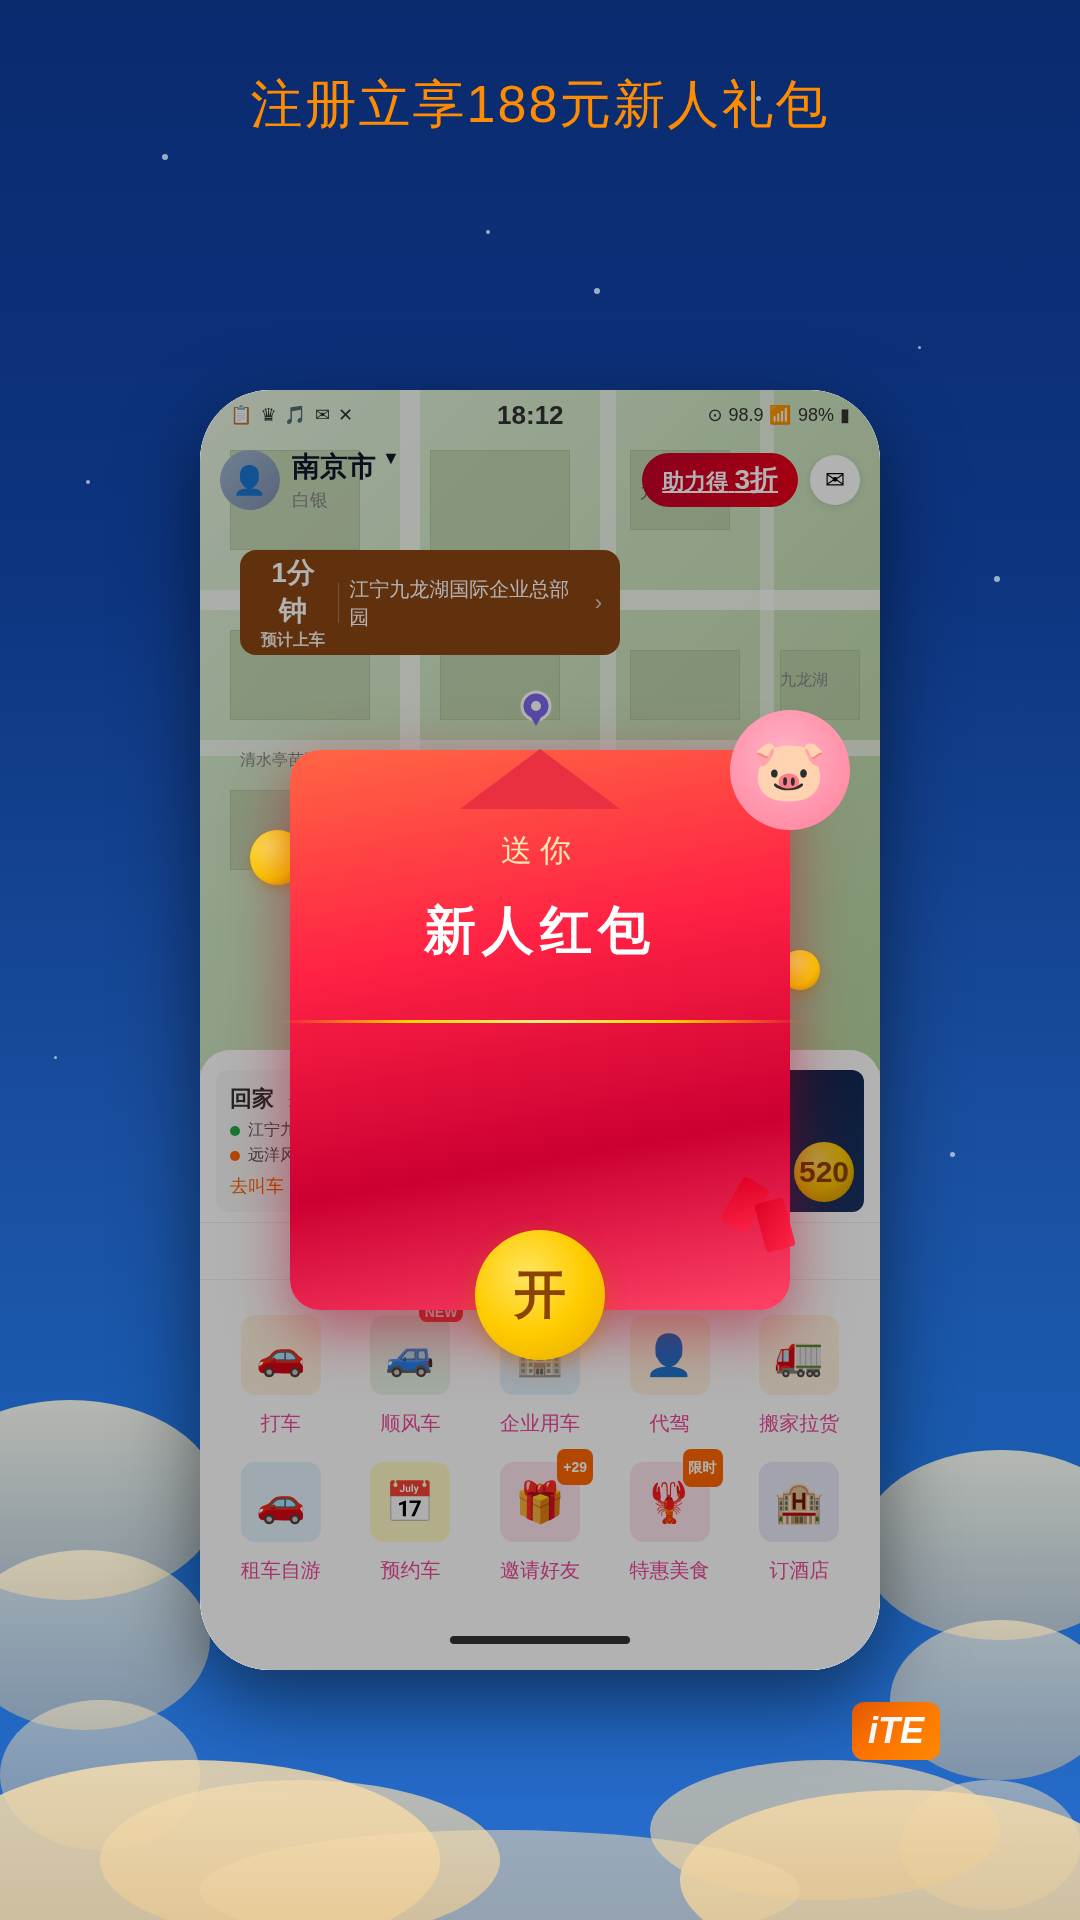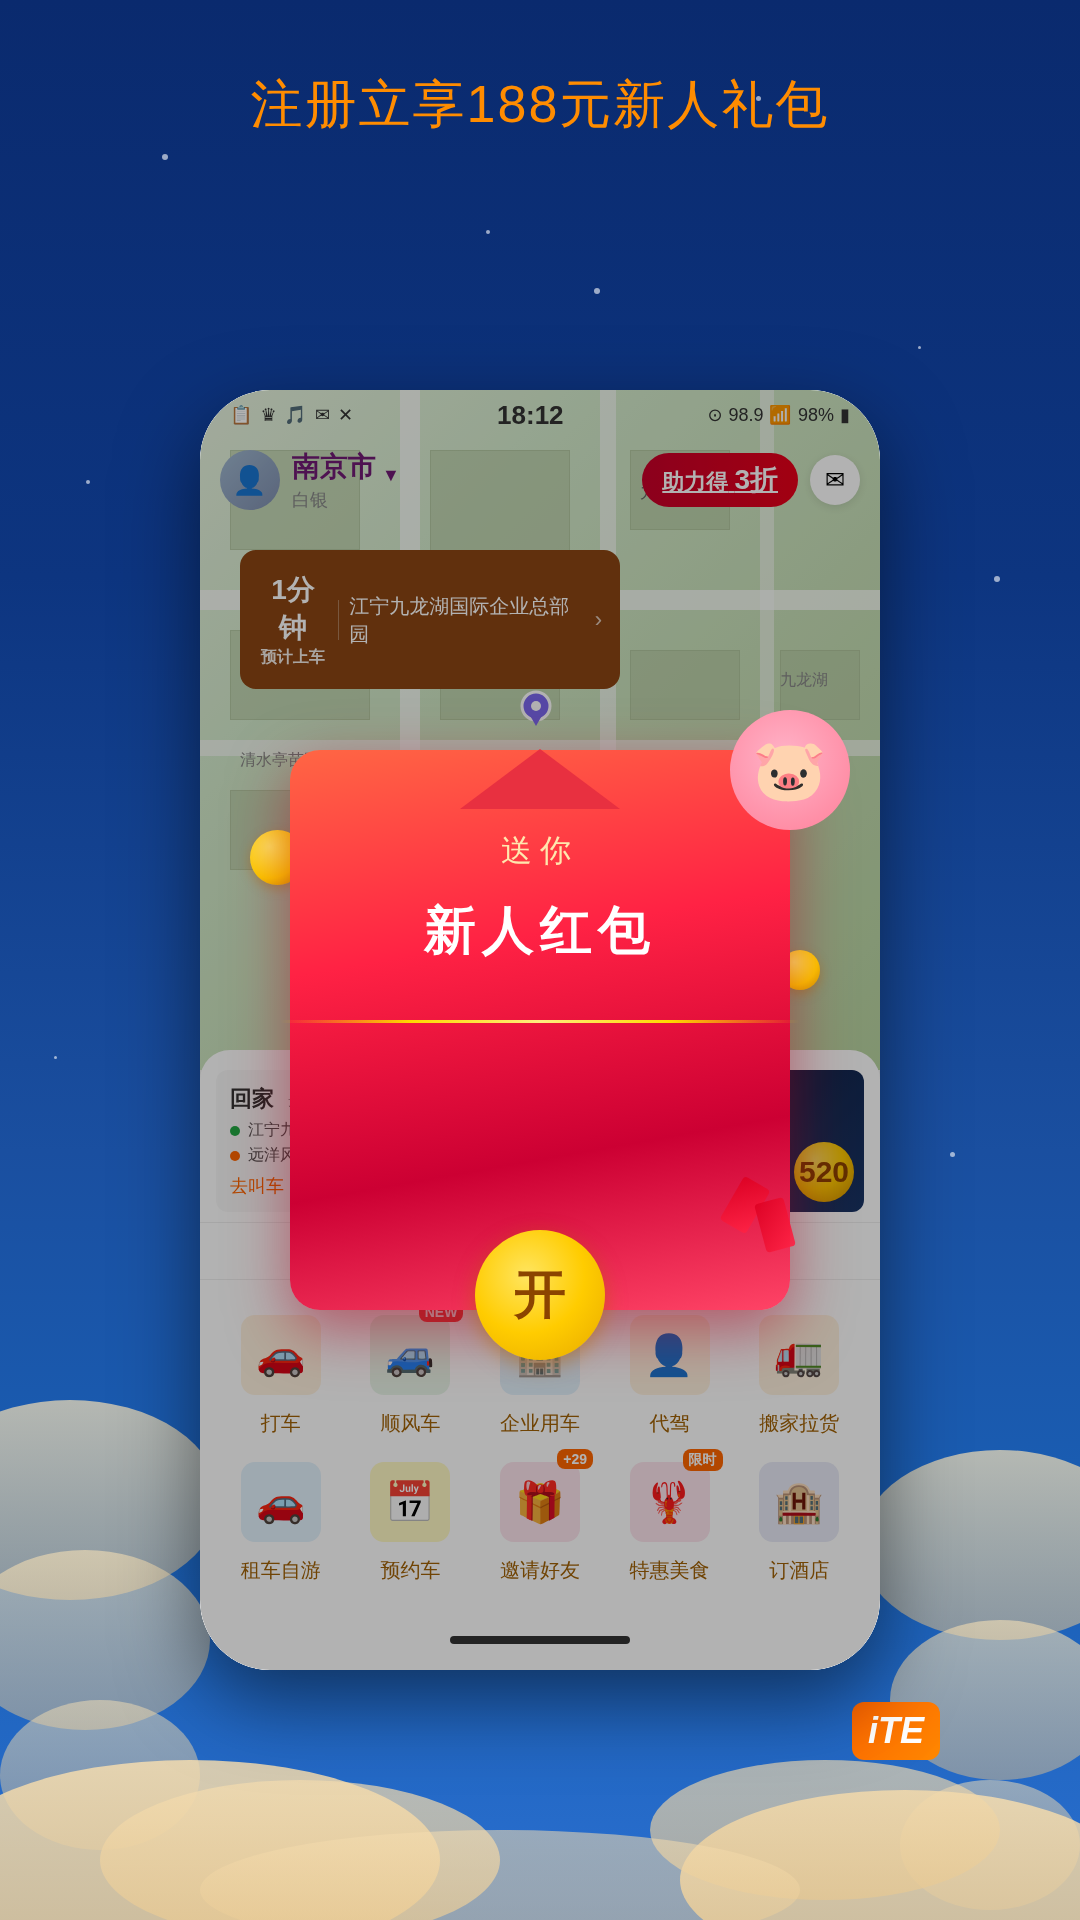--- a/index.html
+++ b/index.html
@@ -121,22 +121,22 @@
       flex-shrink: 0;
     }
     .avatar-img {
       width: 100%; height: 100%;
       background: linear-gradient(135deg, #a0b8d0, #8090b0);
       display: flex; align-items: center; justify-content: center;
       font-size: 28px;
       color: white;
     }
     .city-selector {
-      display: flex; align-items: flex-end; gap: 6px;
-      font-size: 28px; font-weight: 600; color: #701a75;
+      display: flex; align-items: flex-start; gap: 6px;
+      font-size: 28px; font-weight: 600; color: #0f172a;
     }
     .promo-badge {
       margin-left: auto;
       background: linear-gradient(90deg, #c8002a, #e8001a);
       color: white;
       border-radius: 30px;
       padding: 8px 20px;
       font-size: 22px;
       font-weight: 700;
       text-decoration: underline;
@@ -150,21 +150,21 @@
     }
 
     
     .eta-card {
       position: absolute;
       top: 160px;
       left: 40px;
       background: #8B4513;
       color: white;
       border-radius: 16px;
-      padding: 21px 18px;
+      padding: 4px 18px;
       font-size: 20px;
       display: flex;
       align-items: center;
       gap: 10px;
       z-index: 12;
       max-width: 380px;
     }
     .eta-time-block { text-align: center; }
     .eta-time { font-size: 28px; font-weight: 700; }
     .eta-label { font-size: 16px; opacity: 0.9; font-weight: bold; }
@@ -204,39 +204,39 @@
       display: flex; align-items: center; justify-content: center;
       position: relative;
       overflow: visible;
     }
     .service-icon-img {
       width: 80px; height: 80px;
       border-radius: 14px;
       display: flex; align-items: center; justify-content: center;
       font-size: 40px;
     }
-    .service-label { font-size: 20px; color: #a16207; font-weight: 400; }
+    .service-label { font-size: 20px; color: #ec4899; font-weight: 400; }
     .new-badge {
       position: absolute;
       top: -8px; right: -8px;
       background: #ff4444;
       color: white;
       font-size: 14px;
       border-radius: 8px;
       padding: 2px 6px;
       font-weight: 600;
     }
     .discount-badge {
       position: absolute;
       top: -8px; right: -8px;
       background: #ff6600;
       color: white;
       font-size: 14px;
       border-radius: 8px;
-      padding: 2px 6px;
+      padding: 10px 6px;
       font-weight: 600;
     }
 
     
     .red-packet-overlay {
       position: absolute;
       top: 0; left: 0; right: 0; bottom: 0;
       z-index: 20;
       display: flex;
       align-items: center;

